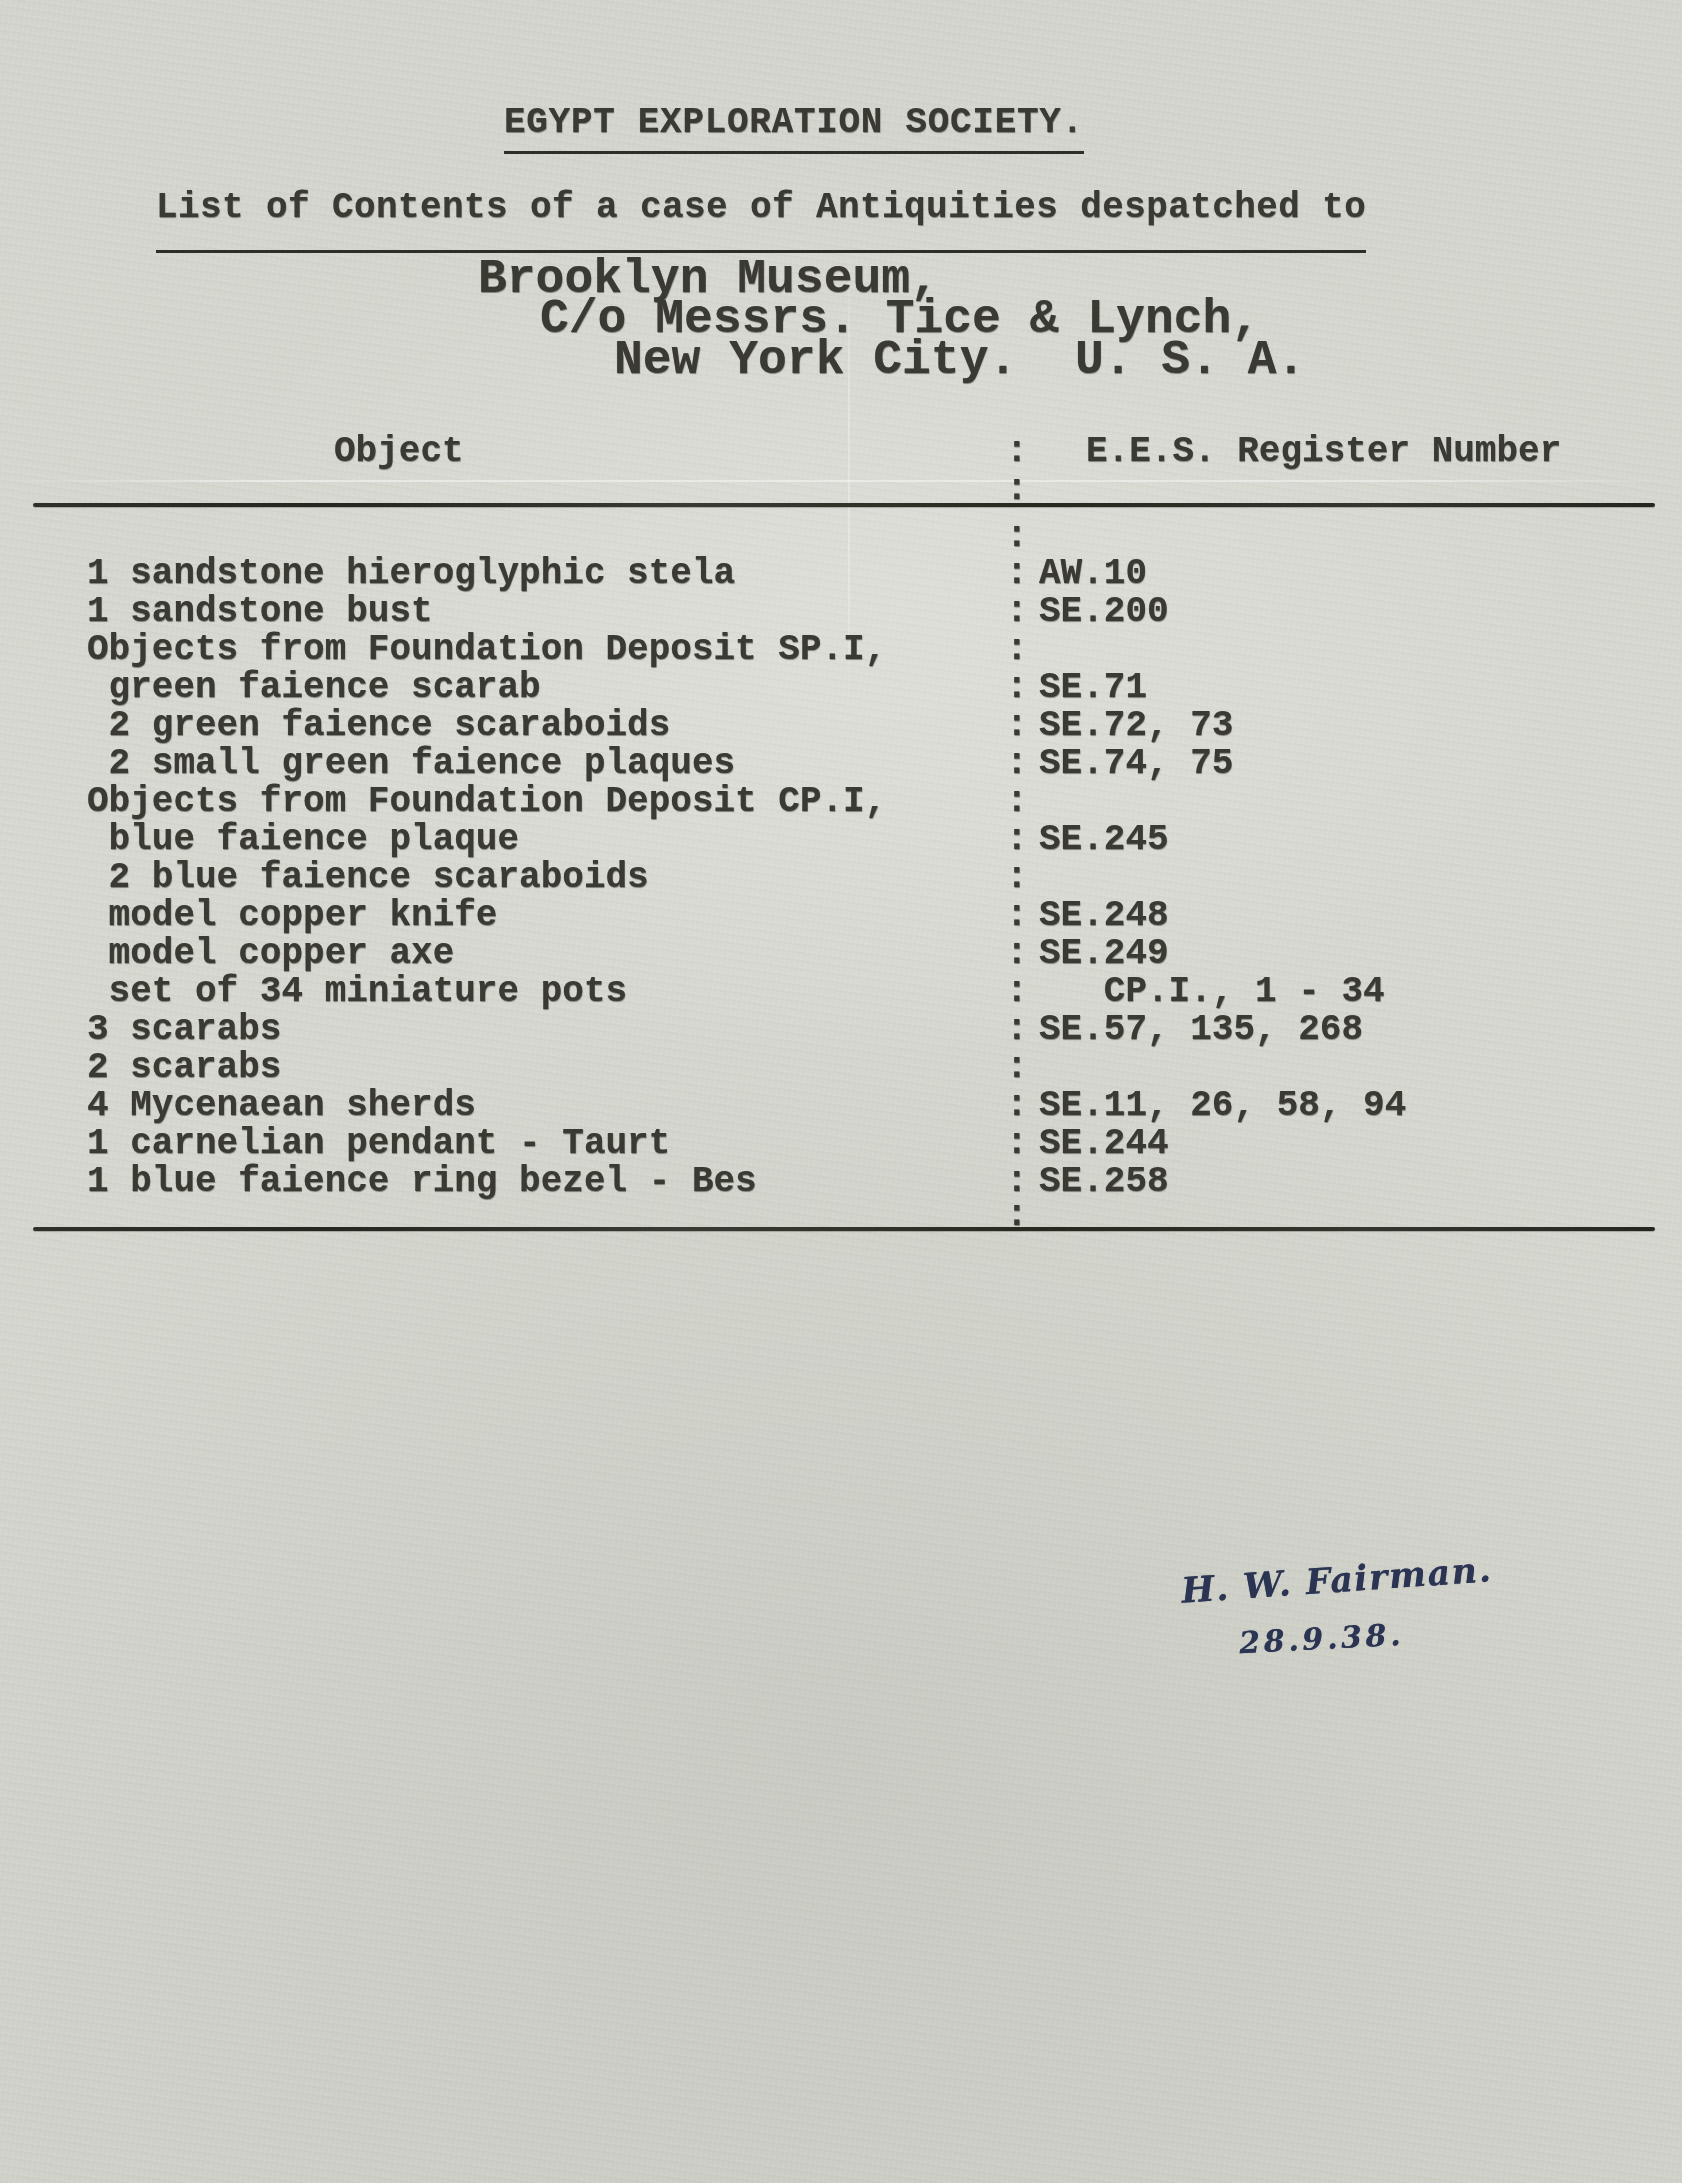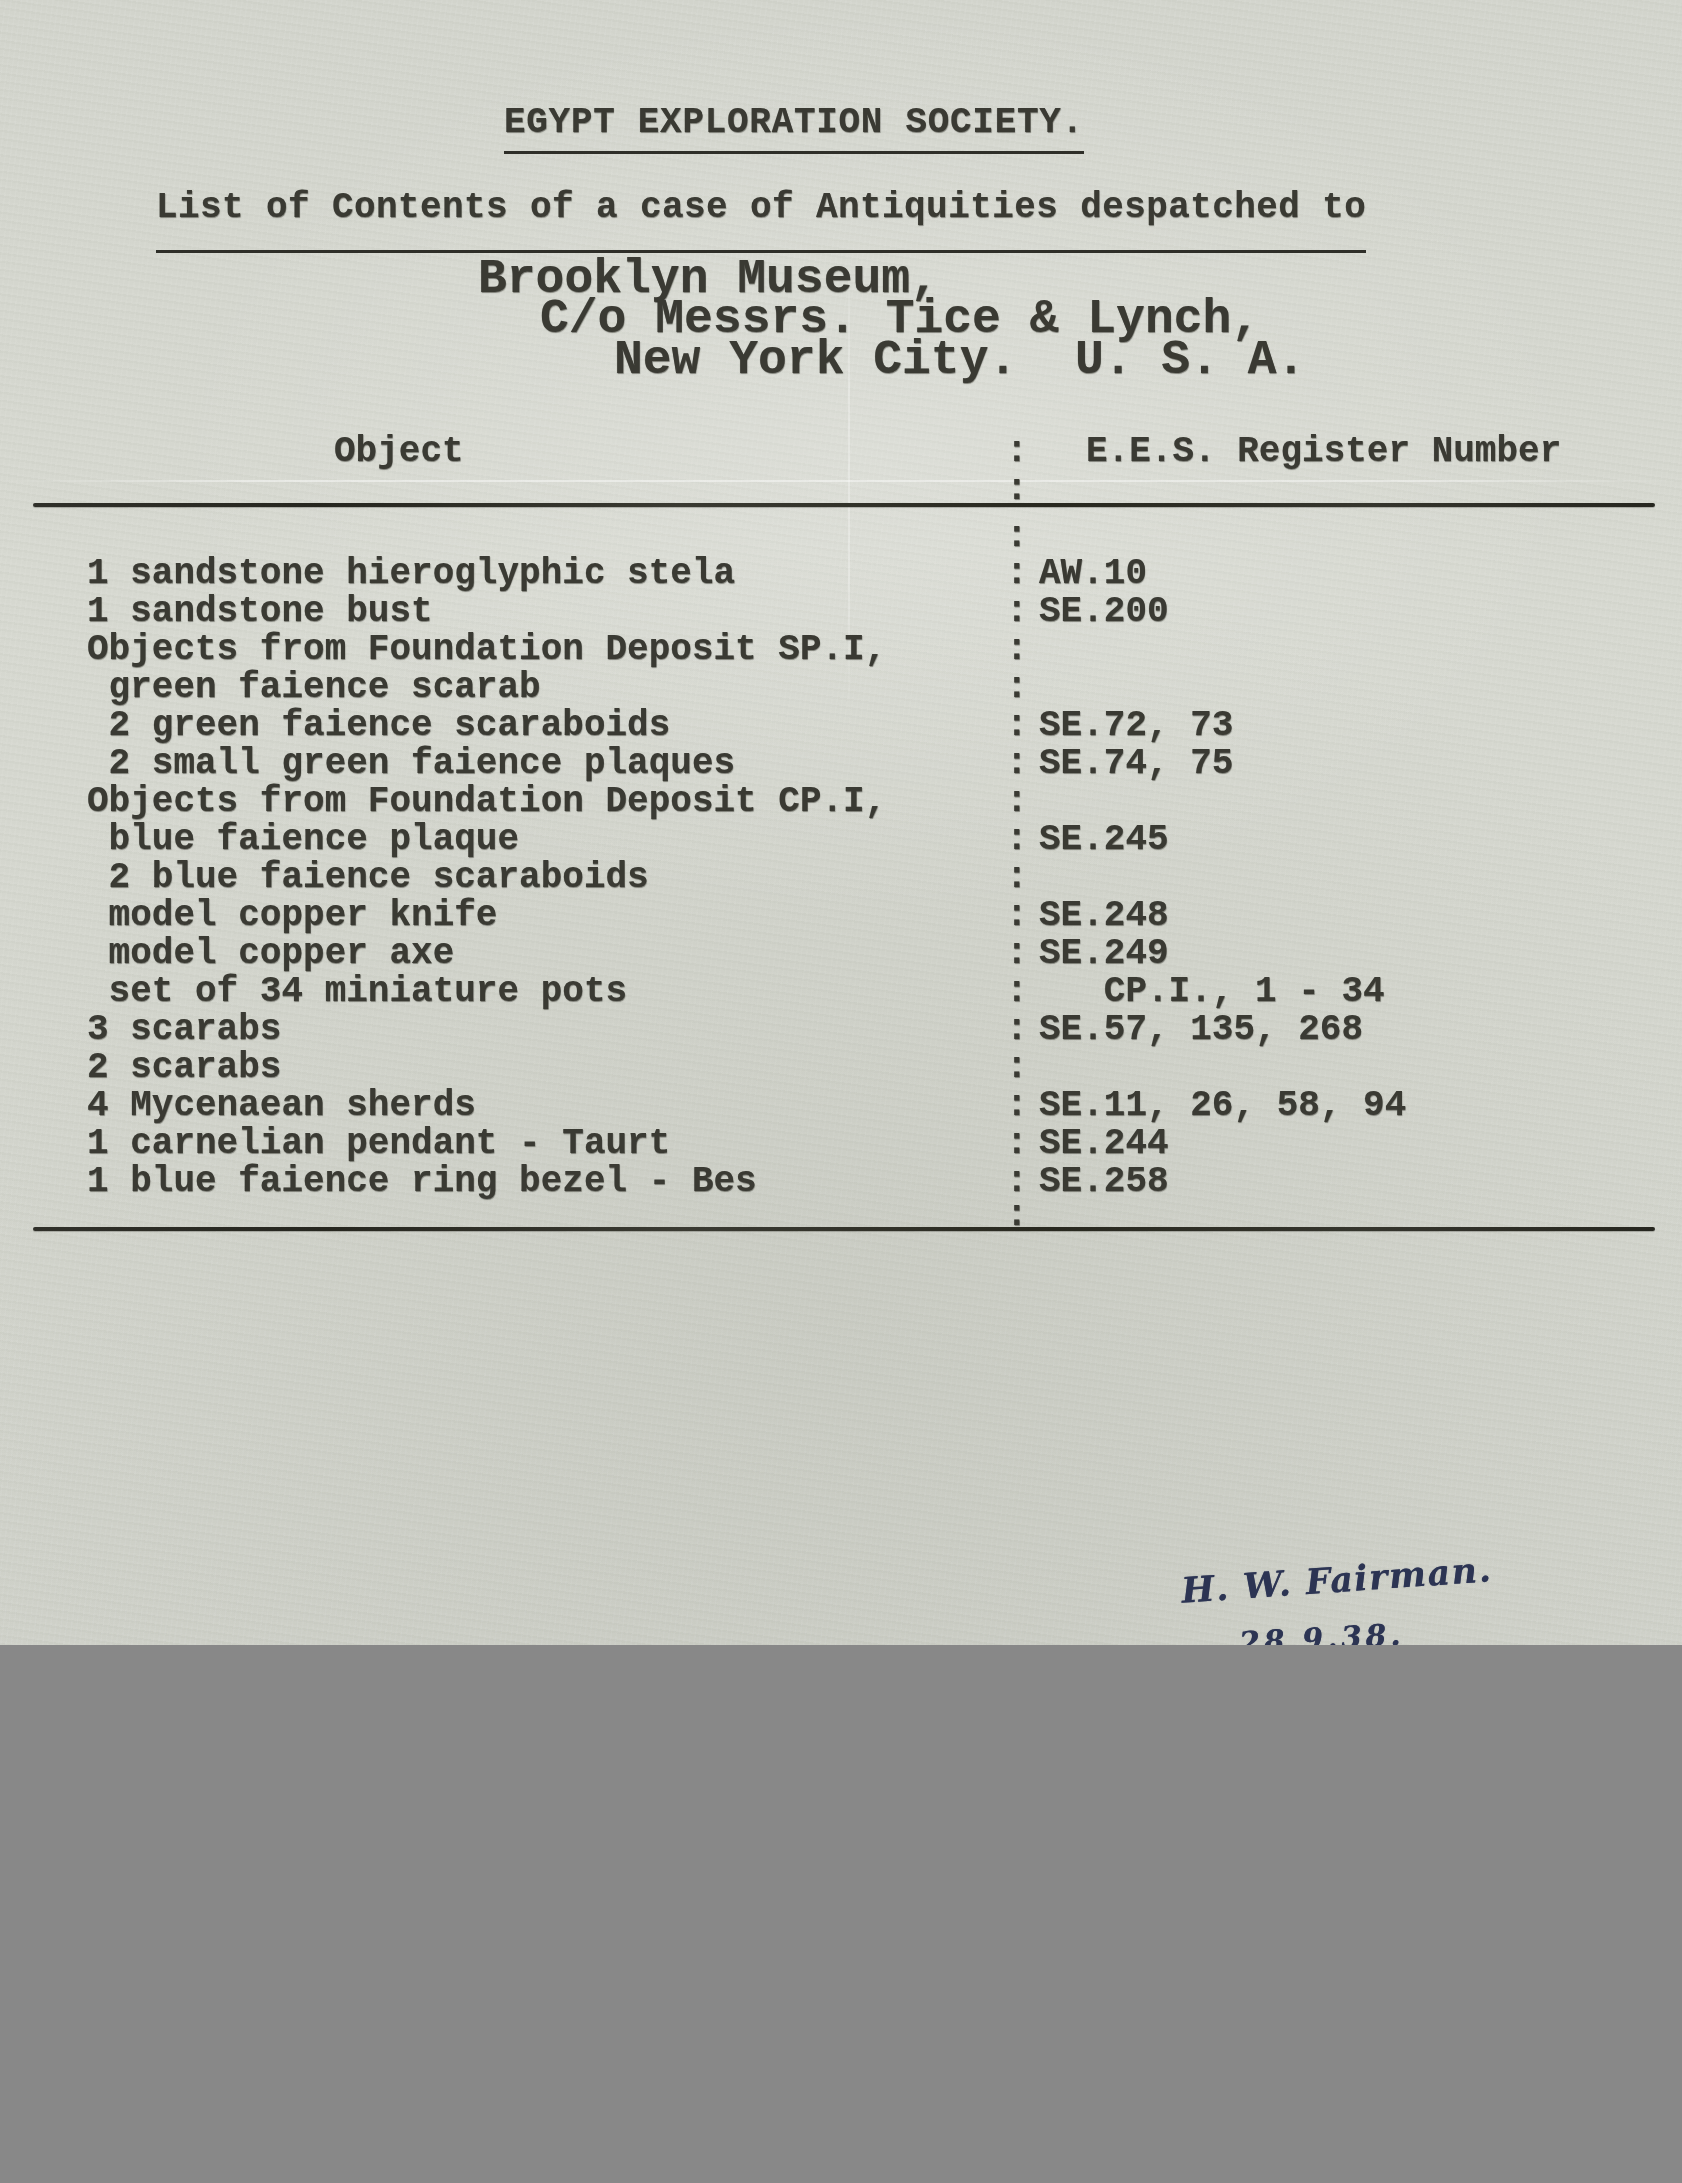--- a/index.html
+++ b/index.html
@@ -1,19 +1,19 @@
 <!DOCTYPE html>
 <html style="font-size:12px"><head>
 <meta charset="utf-8">
 <style>
   html, body { margin: 0; padding: 0; background: #888; }
   .page {
     position: relative;
     width: 1683px;
-    height: 1645px;
+    height: 2183px;
     overflow: hidden;
     background:
       radial-gradient(ellipse 1036px 666px at 52% 28%, rgba(255,255,255,0.16), rgba(255,255,255,0) 70%),
       radial-gradient(ellipse 1332px 1036px at 50% 80%, rgba(120,124,110,0.10), rgba(120,124,110,0) 75%),
       repeating-linear-gradient(8deg, rgba(150,155,140,0.05) 0 2.2px, rgba(255,255,255,0.04) 2.2px 4.4px, rgba(0,0,0,0) 4.4px 8.1px),
       repeating-linear-gradient(98deg, rgba(255,255,255,0.05) 0 1.5px, rgba(0,0,0,0) 1.5px 5.2px),
       linear-gradient(180deg, #d2d4cc 0%, #d6d8d0 35%, #d3d5cd 70%, #cfd1c9 100%);
     font-family: "Liberation Mono", "DejaVu Sans Mono", monospace;
     font-weight: 700;
     color: #3a3a33;
@@ -137,20 +137,21 @@
       <span class="tw">SE.200</span>
     </div>
     <div class="trow">
       <span class="tw">Objects from Foundation Deposit SP.I,</span>
       <span class="tw">:</span>
       <span class="tw"></span>
     </div>
     <div class="trow">
       <span class="tw"> green faience scarab</span>
       <span class="tw">:</span>
+      <span class="tw">SE.71</span>
     </div>
     <div class="trow">
       <span class="tw"> 2 green faience scaraboids</span>
       <span class="tw">:</span>
       <span class="tw">SE.72, 73</span>
     </div>
     <div class="trow">
       <span class="tw"> 2 small green faience plaques</span>
       <span class="tw">:</span>
       <span class="tw">SE.74, 75</span>

